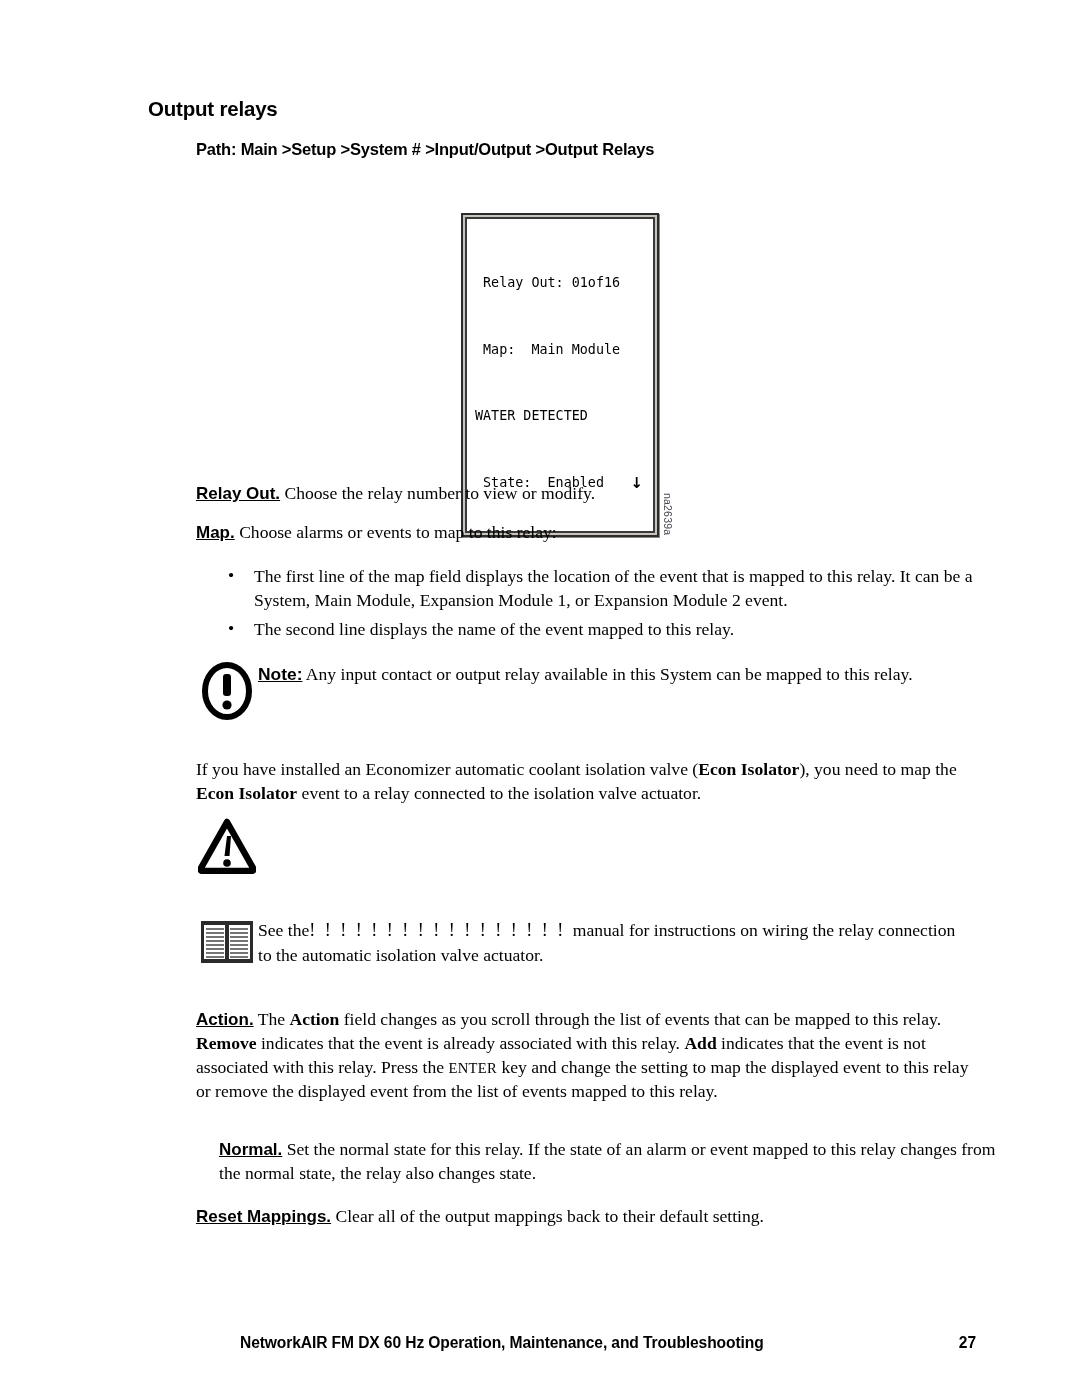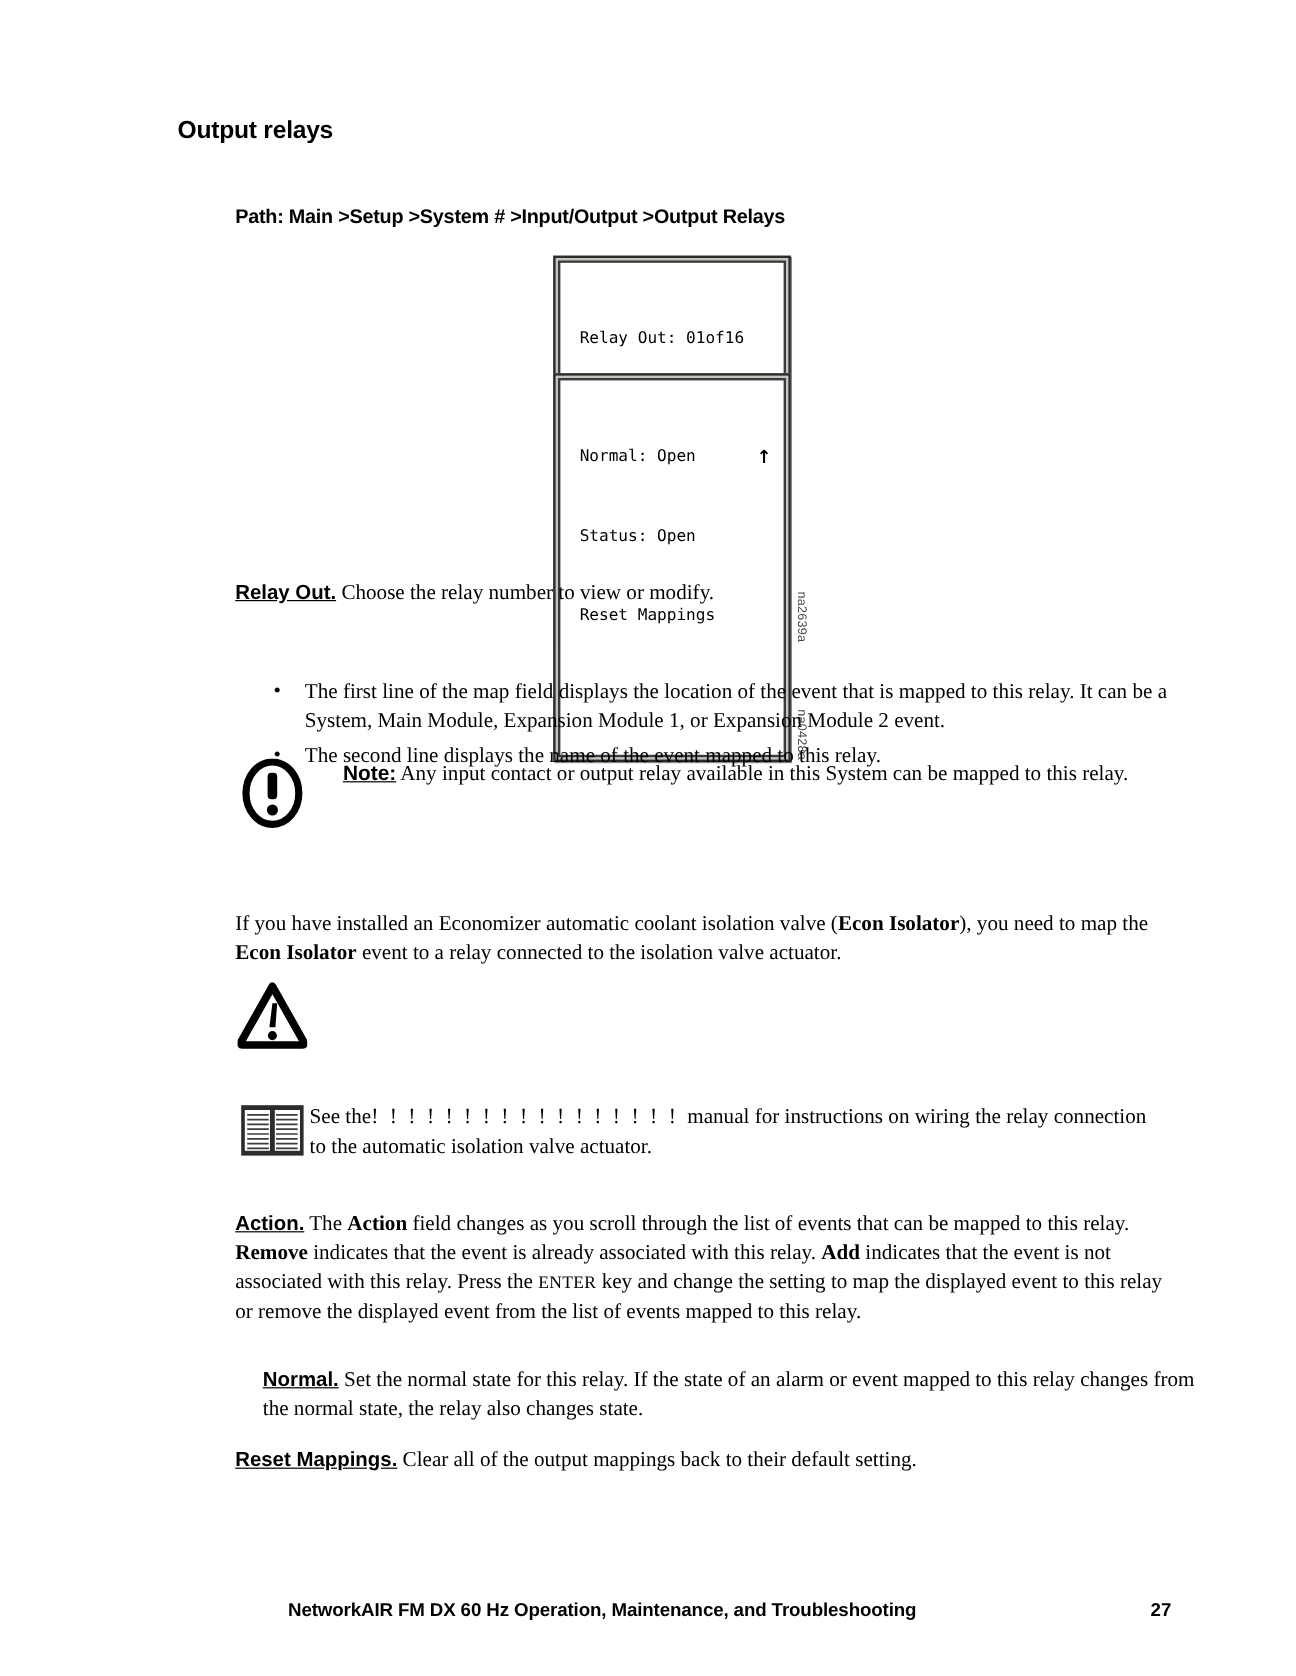--- a/index.html
+++ b/index.html
@@ -32,21 +32,20 @@
     letter-spacing: -0.2px;
   }
   .h-path {
     position: absolute;
     left: 196px;
     top: 140px;
     font-family: "Liberation Sans", sans-serif;
     font-weight: bold;
     font-size: 16.5px;
     letter-spacing: -0.2px;
-    margin-top: 32px;
   }
 
   
   .lcd-wrap {
     position: absolute;
     display: flex;
     align-items: stretch;
   }
   #lcd1 { left: 461px; top: 213px; }
   #lcd2 { left: 461px; top: 311px; }
@@ -150,21 +149,21 @@
     line-height: 24.5px;
   }
   .admon-text .lead {
     font-size: 17.4px;
   }
   .admon-text .bser {
     font-family: "Liberation Serif", serif;
     font-weight: bold;
   }
 
-  #note-block { left: 196px; top: 632px; width: 790px; text-align: center; }
+  #note-block { left: 196px; top: 662px; width: 790px; }
   #note-block .admon-text { width: 710px; }
 
   #caution-block { left: 196px; top: 818px; width: 790px; }
   #caution-block .admon-text { width: 712px; }
 
   #book-block { left: 196px; top: 918px; width: 790px; }
   #book-block .admon-text { width: 712px; }
 
   .missing-glyphs {
     font-family: "Liberation Serif", serif;
@@ -202,37 +201,25 @@
           <div class="lcd-line"> Relay Out: 01of16</div>
           <div class="lcd-line"> Map:  Main Module</div>
           <div class="lcd-line">WATER DETECTED</div>
           <div class="lcd-line"><span> State:  Enabled</span><span class="lcd-arrow">↓</span></div>
         </div>
       </div>
     </div>
     <div class="lcd-code">na2639a</div>
   </div>
 
-  <div class="lcd-wrap" id="lcd2">
-    <div class="lcd-bezel">
-      <div class="lcd-inner">
-        <div class="lcd-screen">
-          <div class="lcd-line"><span> Normal: Open</span><span class="lcd-arrow">↑</span></div>
-          <div class="lcd-line"> Status: Open</div>
-          <div class="lcd-line"> Reset Mappings</div>
-          <div class="lcd-line"></div>
-        </div>
-      </div>
-    </div>
-    <div class="lcd-code">na0428a</div>
-  </div>
 
 
   <div class="para" style="top:482px;"><span class="lead">Relay Out.</span><span> Choose the relay number to view or modify.</span></div>
 
+  <div class="para" style="top:521px;"><span class="lead">Map.</span><span> Choose alarms or events to map to this relay:</span></div>
 
   <div class="bullet" style="top:565px;">
       <span class="dot">•</span>
       <span class="btext">The first line of the map field displays the location of the event that is mapped to this relay. It can be a System, Main Module, Expansion Module 1, or Expansion Module 2 event.</span>
     </div>
   <div class="bullet" style="top:618px;">
       <span class="dot">•</span>
       <span class="btext">The second line displays the name of the event mapped to this relay.</span>
     </div>
 

